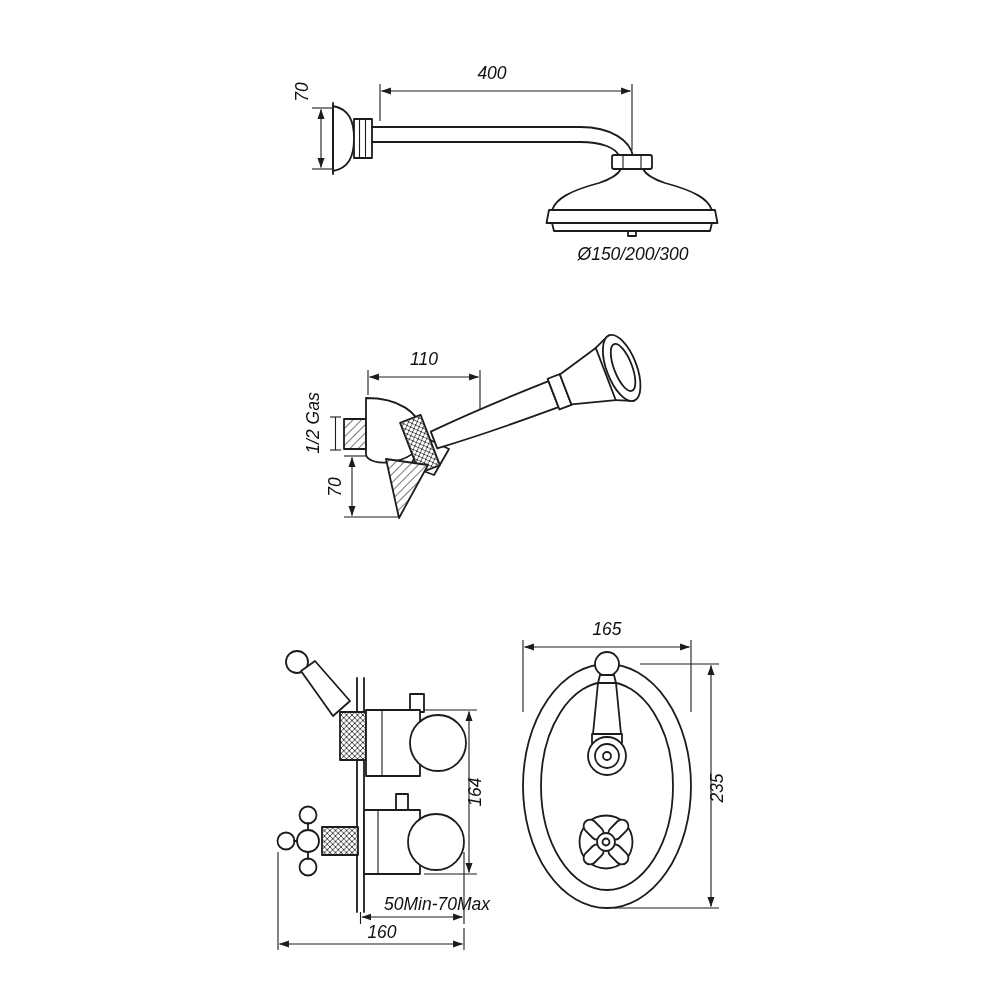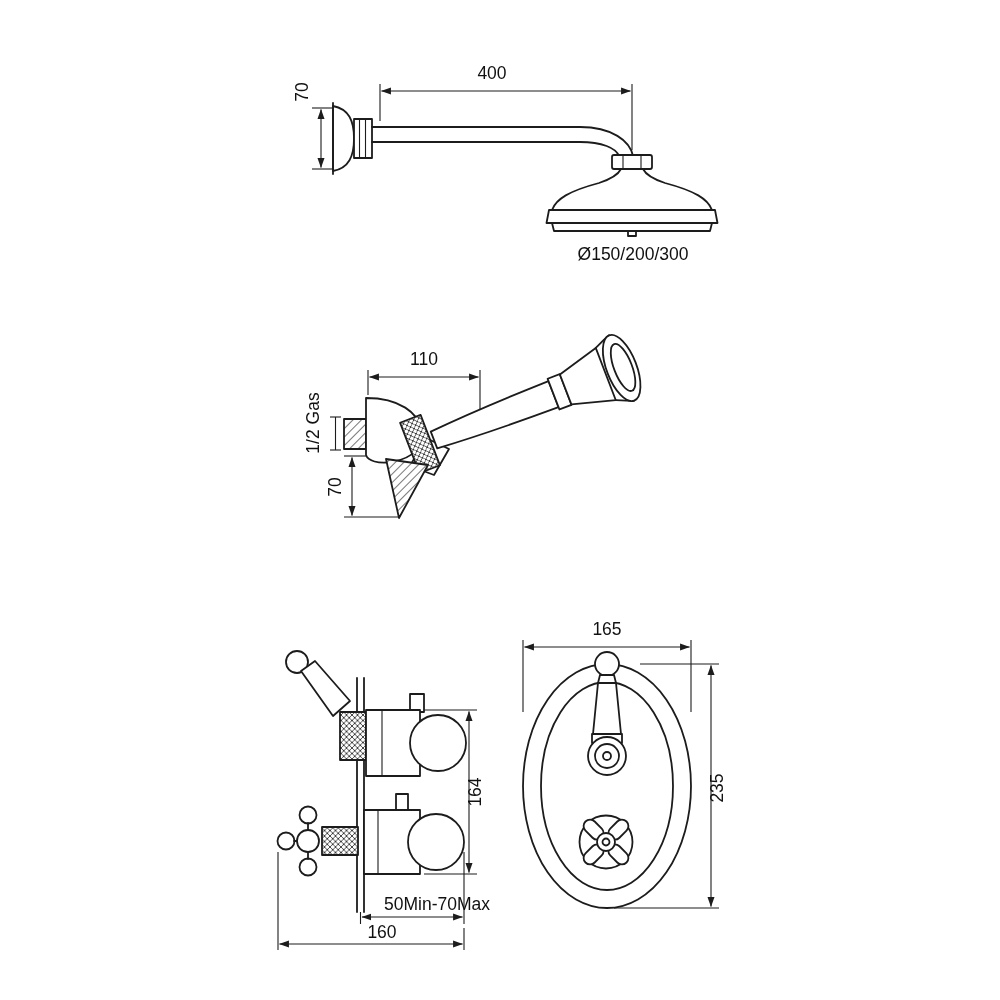--- a/index.html
+++ b/index.html
@@ -4,21 +4,21 @@
 <style>
   html, body {
     margin: 0;
     padding: 0;
     background: #ffffff;
     width: 1000px;
     height: 1000px;
     overflow: hidden;
     font-family: "Liberation Sans", sans-serif;
   }
-  .canvas { width: 1000px; height: 708px; }
+  .canvas { width: 1000px; height: 708px; font-style: italic; }
   svg { display: block; background: #ffffff; }
   
   .o { fill: none; stroke: #1c1c1c; stroke-width: 1.8; stroke-linecap: round; stroke-linejoin: round; }
   
   .s { fill: #ffffff; stroke: #1c1c1c; stroke-width: 1.8; stroke-linejoin: round; }
   
   .d { fill: none; stroke: #1c1c1c; stroke-width: 1.1; }
   
   .t { font-family: "Liberation Sans", sans-serif; font-size: 17.5px; fill: #111111; }
 </style>

